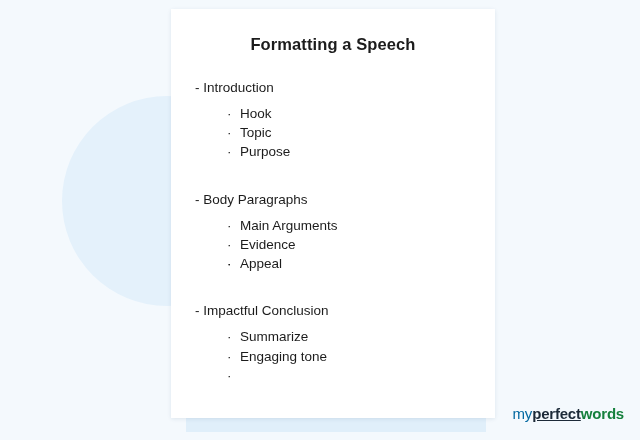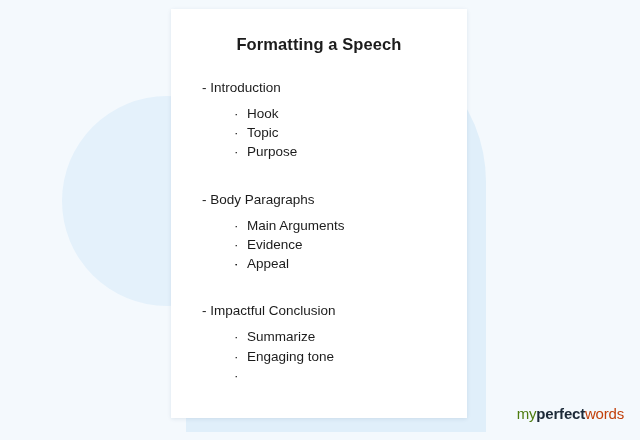--- a/index.html
+++ b/index.html
@@ -35,41 +35,40 @@
     border-radius: 150px 150px 0 0;
     background: #e0effa;
     z-index: 0;
   }
 
   
   .card {
     position: absolute;
     left: 171px;
     top: 9px;
-    width: 296px;
+    width: 324px;
     height: 409px;
     background: #ffffff;
     box-shadow: 0 1px 4px rgba(20, 60, 100, 0.10);
     z-index: 2;
     box-sizing: border-box;
     padding: 26px 20px 10px 20px;
   }
 
   .doc-title {
     text-align: center;
     font-size: 16.5px;
     font-weight: bold;
     color: #1c1c1c;
     margin: 0 0 26px 0;
     letter-spacing: 0.1px;
   }
 
   .section {
     margin-bottom: 14px;
-    margin-left: 7px;
   }
   .section-heading {
     font-size: 13.5px;
     color: #1c1c1c;
     margin: 0 0 10px 4px;
     white-space: nowrap;
   }
   .bullet-list {
     list-style: none;
     margin: 0 0 0 0;
@@ -99,23 +98,23 @@
   .logo {
     position: absolute;
     right: 16px;
     bottom: 18px;
     z-index: 3;
     font-size: 15px;
     color: #5c6b7a;
     letter-spacing: -0.2px;
     white-space: nowrap;
   }
-  .logo .logo-my { color: #4d7c0f; text-align: right; }
-  .logo .logo-perfect { color: #1c2a38; font-weight: bold; }
-  .logo .logo-words { color: #c2410c; font-weight: normal; }
+  .logo .logo-my { color: #0369a1; text-align: right; }
+  .logo .logo-perfect { color: #1c2a38; font-weight: bold; text-decoration: underline; }
+  .logo .logo-words { color: #15803d; font-weight: bold; }
 </style>
 </head>
 <body>
 
 <div class="bg-shape-left"></div>
 <div class="bg-shape-right"></div>
 
 <div class="card">
 
   <h1 class="doc-title">Formatting a Speech</h1>

